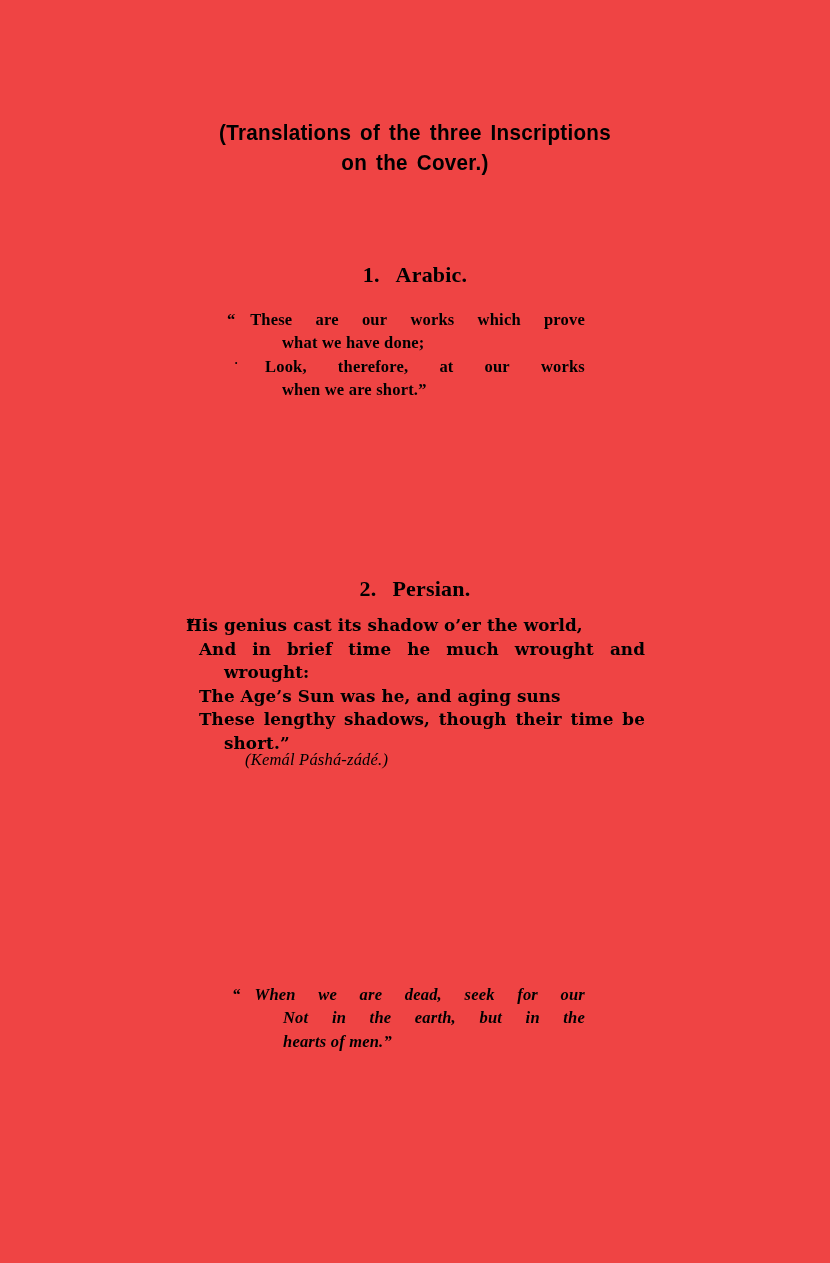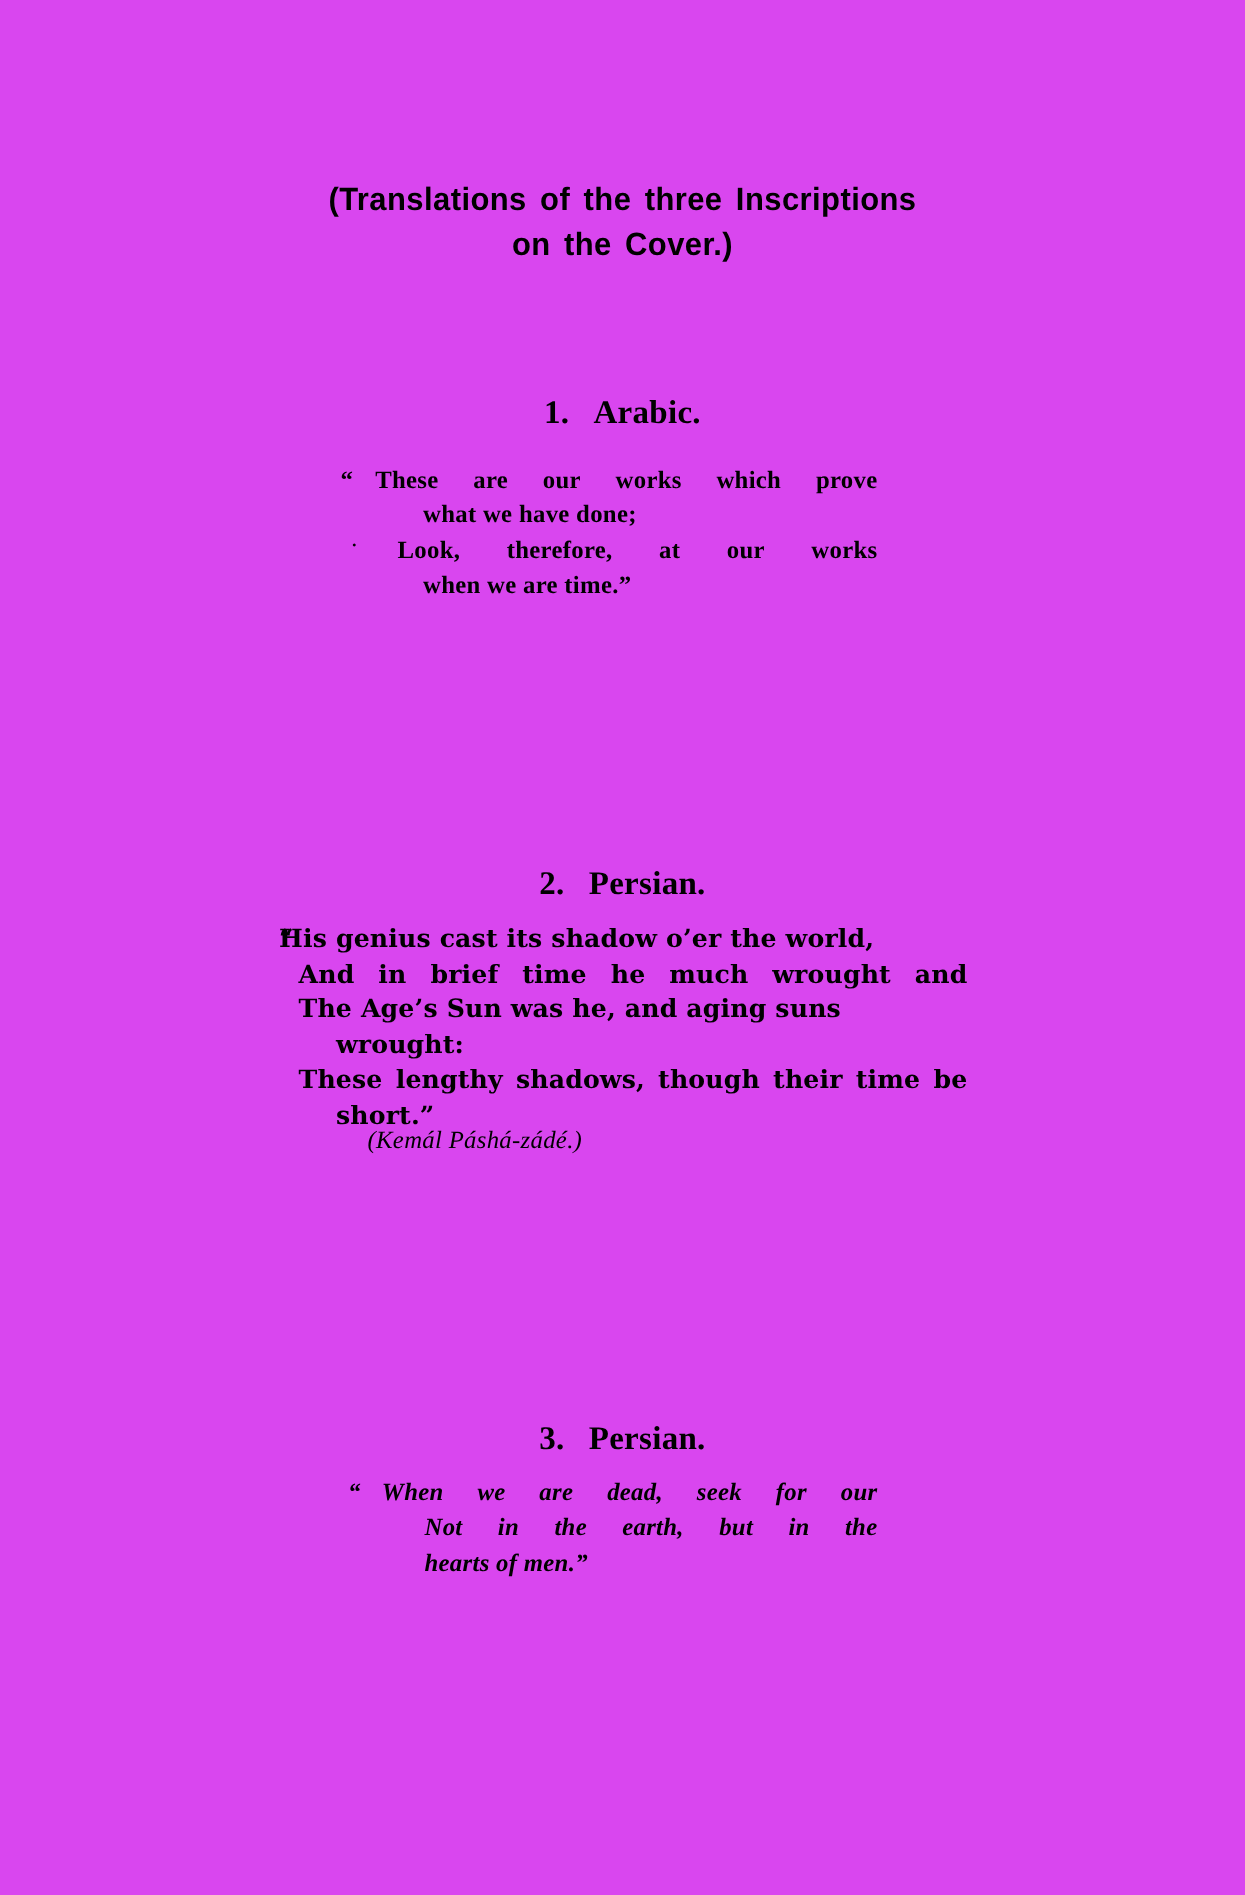--- a/index.html
+++ b/index.html
@@ -12,21 +12,21 @@
     height: 1263px;
     position: relative;
     font-family: "Liberation Serif", "DejaVu Serif", serif;
     color: #000000;
     overflow: hidden;
   }
 
   .page {
     position: absolute;
     inset: 0;
-    background: #d946ef;
+    background: #ef4444;
   }
 
   
   .title-block {
     position: absolute;
     left: 180px;
     top: 118px;
     width: 470px;
     text-align: center;
     font-family: "Liberation Sans", "DejaVu Sans", sans-serif;
@@ -168,56 +168,53 @@
       </span>
       <span class="qline indent"><span>what we have done;</span></span>
       <span class="qjust">
         <span class="stray-mark">˙</span>
         <span>Look,</span>
         <span>therefore,</span>
         <span>at</span>
         <span>our</span>
         <span>works</span>
       </span>
-      <span class="qline indent"><span>when we are time.”</span></span>
+      <span class="qline indent"><span>when we are short.”</span></span>
     </div>
 
   <div class="section-heading" style="top:576px">
     <span class="num">2.</span><span>Persian.</span>
   </div>
   <div class="quote quote-turkish">
       <span class="qline"><span class="lead-mark">“</span><span>His genius cast its shadow o’er the world,</span></span>
       <span class="qjust">
         <span>And</span>
         <span>in</span>
         <span>brief</span>
         <span>time</span>
         <span>he</span>
         <span>much</span>
         <span>wrought</span>
         <span>and</span>
       </span>
+      <span class="qline indent"><span>wrought:</span></span>
       <span class="qline"><span>The Age’s Sun was he, and aging suns</span></span>
-      <span class="qline indent"><span>wrought:</span></span>
       <span class="qjust">
         <span>These</span>
         <span>lengthy</span>
         <span>shadows,</span>
         <span>though</span>
         <span>their</span>
         <span>time</span>
         <span>be</span>
       </span>
       <span class="qline indent"><span>short.”</span></span>
     </div>
   <div class="attribution attr-turkish">(Kemál  Páshá-zádé.)</div>
 
-  <div class="section-heading" style="top:946px">
-    <span class="num">3.</span><span>Persian.</span>
-  </div>
   <div class="quote quote-persian">
       <span class="qjust">
         <span class="lead-mark">“</span>
         <span>When</span>
         <span>we</span>
         <span>are</span>
         <span>dead,</span>
         <span>seek</span>
         <span>for</span>
         <span>our</span>

